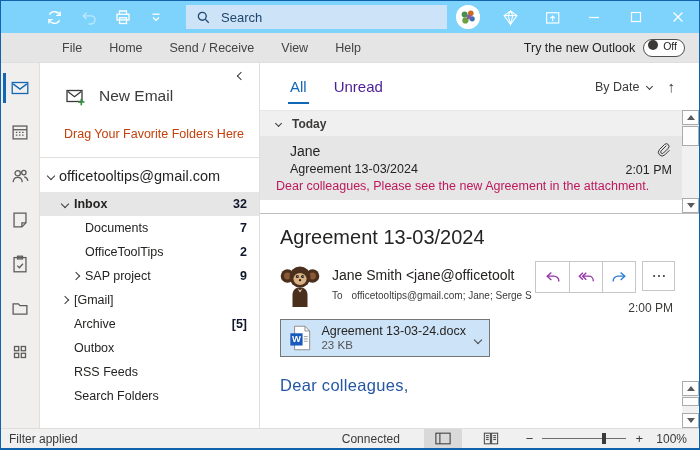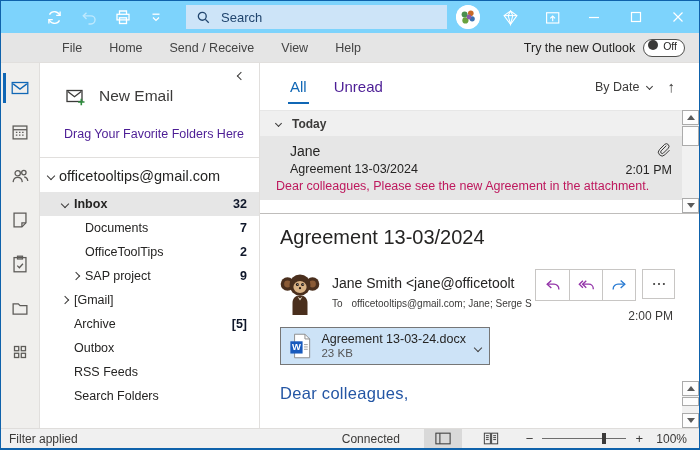--- a/index.html
+++ b/index.html
@@ -37,21 +37,21 @@
   .rail-item.selected::before{content:"";position:absolute;left:2px;top:-2px;bottom:-2px;width:3px;background:#1067b5}
 
   
   .folders{flex:0 0 220px;background:#fff;border-right:1px solid #e1dfdd;position:relative;padding-top:13px;overflow:hidden}
   .collapse-btn{position:absolute;top:7px;right:12px;width:12px;height:12px;display:flex;align-items:center;justify-content:center;color:#3b3a39}
   .chev{display:inline-block;width:6px;height:6px;border-left:1.5px solid currentColor;border-bottom:1.5px solid currentColor}
   .chev-down{transform:rotate(-45deg)}
   .chev-right{transform:rotate(-135deg)}
   .chev-left{transform:rotate(45deg)}
   .newemail{display:flex;align-items:center;gap:13px;padding-left:24px;height:32px;color:#3b3a39;font-size:15.5px;margin-top:4px}
-  .draghint{color:#4c1d95;font-size:12.5px;padding-left:24px;margin-top:15px}
+  .draghint{color:#c2410c;font-size:12.5px;padding-left:24px;margin-top:15px}
   .fav-sep{border-bottom:1px solid #e1dfdd;margin-top:16px}
   .account{display:flex;align-items:center;gap:5px;padding-left:8px;height:32px;font-size:14.5px;color:#252423;margin-top:2px;white-space:nowrap}
   .folder-row{display:flex;align-items:center;height:24px;font-size:12.5px;color:#252423;cursor:default}
   .folder-row.lvl1{padding-left:22px}
   .folder-row.lvl2{padding-left:33px}
   .folder-row .chevbox{width:12px;display:flex;justify-content:flex-start;color:#3b3a39}
   .folder-row .label{white-space:nowrap}
   .folder-row.bold .label{font-weight:700}
   .folder-row .count{margin-left:auto;margin-right:12px;color:#0f172a;font-weight:700;font-size:12.5px}
   .folder-row.selected{background:#e6e6e6}
@@ -81,21 +81,21 @@
   .vscroll{position:absolute;top:47px;right:0;bottom:0;width:17px;background:#f1f1f1;display:flex;flex-direction:column}
   .sbtn{flex:0 0 15px;background:#fdfdfd;border:1px solid #ababab;display:flex;align-items:center;justify-content:center}
   .sthumb{flex:0 0 20px;background:#fdfdfd;border:1px solid #ababab;margin-top:1px}
   .sfill{flex:1}
   .tri-up{width:0;height:0;border-left:4px solid transparent;border-right:4px solid transparent;border-bottom:5px solid #5a5a5a}
   .tri-down{width:0;height:0;border-left:4px solid transparent;border-right:4px solid transparent;border-top:5px solid #5a5a5a}
 
   
   .reading{flex:1;position:relative;background:#fff;padding-left:20px;overflow:hidden}
   .subject-line{font-size:20px;color:#252423;margin-top:12px}
-  .msghead{display:flex;margin-top:20px;position:relative;}
+  .msghead{display:flex;margin-top:12px;position:relative;}
   .headinfo{margin-left:12px;min-width:0;overflow:hidden;padding-top:6px}
   .sender-line{font-size:14px;color:#252423;white-space:nowrap}
   .to-line{font-size:10px;color:#3b3a39;margin-top:7px;display:flex;gap:9px;white-space:nowrap}
   .actions{position:absolute;right:24px;top:0;display:flex;gap:6px}
   .btn-group{display:flex;border:1px solid #c8c6c4;background:#fff}
   .abtn{width:33px;height:30px;display:flex;align-items:center;justify-content:center;background:#fff}
   .abtn+.abtn{border-left:1px solid #c8c6c4}
   .more-btn{width:33px;height:30px;border:1px solid #c8c6c4;background:#fff;display:flex;align-items:center;justify-content:center}
   .head-time{position:absolute;right:26px;top:40px;font-size:12px;color:#3b3a39}
   .attachment{margin-top:12px;width:210px;height:38px;border:1px solid #767676;background:#cde3f7;display:flex;align-items:center;padding:0 8px 0 7px;gap:9px}

